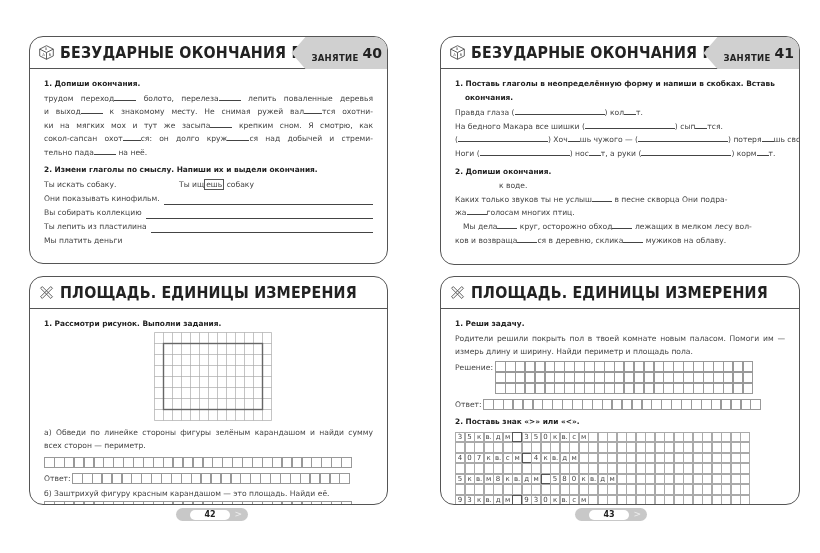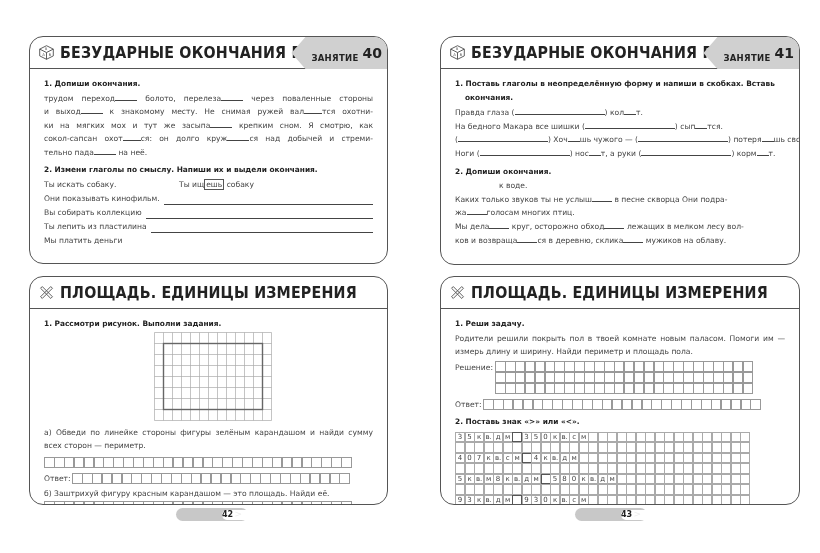--- a/index.html
+++ b/index.html
@@ -53,21 +53,21 @@
   .answer-row { display: flex; align-items: center; margin-top: 4px; }
   .answer-row .lbl { width: 28px; font-size: 7.6px; }
 
   .pager {
     position: absolute; height: 13px; width: 72px;
     background: #c8c8c8; border-radius: 7px;
   }
   .pager .pill {
     position: absolute; left: 14px; top: 1.5px; width: 40px; height: 10px;
     background: #fff; border-radius: 5px;
-    font-size: 8px; font-weight: bold; color: #222; text-align: left; line-height: 10px; margin-left: 32px;
+    font-size: 8px; font-weight: bold; color: #222; text-align: center; line-height: 10px;
   }
   .pager .arrow { position: absolute; right: 6px; top: 0; font-size: 9px; color: #eee; line-height: 13px; }
 
   .cmp-grid { margin-top: 3px; }
   .cmp-row { display: flex; height: 10.5px; }
   .cmp-cell { width: 10.2px; height: 10.5px; border: 0.7px solid #aaa; margin-right: -0.7px; font-size: 7px; text-align: center; line-height: 9.5px; color: #444; }
   .cmp-cell.sign { border: 1px solid #555; }
 </style>
 </head>
 <body>
@@ -83,21 +83,21 @@
     </svg>
     <span class="card-title">БЕЗУДАРНЫЕ ОКОНЧАНИЯ ГЛАГОЛА</span>
     <div class="lesson-tag">
       <span class="lesson-word">ЗАНЯТИЕ</span>
       <span class="lesson-num">40</span>
     </div>
   </div>
   <div class="body">
     <div class="task">1. Допиши окончания.</div>
     <div id="l-task1">
-        <div class="para" style="text-align-last: justify;"><span>трудом переход</span><span class="blank" style="width: 22px;"></span><span> болото, перелеза</span><span class="blank" style="width: 22px;"></span><span> через поваленные стороны</span></div>
+        <div class="para" style="text-align-last: justify;"><span>трудом переход</span><span class="blank" style="width: 22px;"></span><span> болото, перелеза</span><span class="blank" style="width: 22px;"></span><span> лепить поваленные деревья</span></div>
         <div class="para" style="text-align-last: justify;"><span>и выход</span><span class="blank" style="width: 22px;"></span><span> к знакомому месту. Не снимая ружей вал</span><span class="blank" style="width: 18px;"></span><span>тся охотни-</span></div>
         <div class="para" style="text-align-last: justify;"><span>ки на мягких мох и тут же засыпа</span><span class="blank" style="width: 22px;"></span><span> крепким сном. Я смотрю, как</span></div>
         <div class="para" style="text-align-last: justify;"><span>сокол-сапсан охот</span><span class="blank" style="width: 18px;"></span><span>ся: он долго круж</span><span class="blank" style="width: 22px;"></span><span>ся над добычей и стреми-</span></div>
         <div class="para" style="text-align-last: left;"><span>тельно пада</span><span class="blank" style="width: 22px;"></span><span> на неё.</span></div>
       </div>
     <div class="task" style="margin-top:3px;">2. Измени глаголы по смыслу. Напиши их и выдели окончания.</div>
     <div class="row">
       <span class="label" style="width:135px;">Ты искать собаку.</span>
       <span class="label"><span>Ты ищ</span><span class="boxed">ешь</span><span> собаку</span></span>
     </div>
@@ -288,21 +288,21 @@
         <div class="para" style="white-space: nowrap;"><span>Правда глаза (</span><span class="blank" style="width: 90px;"></span><span>) кол</span><span class="blank" style="width: 12px;"></span><span>т.</span></div>
         <div class="para" style="white-space: nowrap;"><span>На бедного Макара все шишки (</span><span class="blank" style="width: 90px;"></span><span>) сып</span><span class="blank" style="width: 12px;"></span><span>тся.</span></div>
         <div class="para" style="white-space: nowrap;"><span>(</span><span class="blank" style="width: 90px;"></span><span>) Хоч</span><span class="blank" style="width: 12px;"></span><span>шь чужого — (</span><span class="blank" style="width: 90px;"></span><span>) потеря</span><span class="blank" style="width: 12px;"></span><span>шь своё.</span></div>
         <div class="para" style="white-space: nowrap;"><span>Ноги (</span><span class="blank" style="width: 90px;"></span><span>) нос</span><span class="blank" style="width: 12px;"></span><span>т, а руки (</span><span class="blank" style="width: 90px;"></span><span>) корм</span><span class="blank" style="width: 12px;"></span><span>т.</span></div>
       </div>
     <div class="task" style="margin-top:4px;">2. Допиши окончания.</div>
     <div id="r-task2">
         <div class="para" style="white-space: nowrap; margin-left: 44px;"><span>к воде.</span></div>
         <div class="para" style="white-space: nowrap;"><span>Каких только звуков ты не услыш</span><span class="blank" style="width: 20px;"></span><span> в песне скворца Они подра-</span></div>
         <div class="para" style="white-space: nowrap;"><span>жа</span><span class="blank" style="width: 20px;"></span><span>голосам многих птиц.</span></div>
-        <div class="para" style="white-space: nowrap;"><span>Мы дела</span><span class="blank" style="width: 20px;"></span><span> круг, осторожно обход</span><span class="blank" style="width: 20px;"></span><span> лежащих в мелком лесу вол-</span></div>
+        <div class="para" style="white-space: nowrap; margin-left: 8px;"><span>Мы дела</span><span class="blank" style="width: 20px;"></span><span> круг, осторожно обход</span><span class="blank" style="width: 20px;"></span><span> лежащих в мелком лесу вол-</span></div>
         <div class="para" style="white-space: nowrap;"><span>ков и возвраща</span><span class="blank" style="width: 20px;"></span><span>ся в деревню, склика</span><span class="blank" style="width: 20px;"></span><span> мужиков на облаву.</span></div>
       </div>
   </div>
 </div>
 
 <div class="card" style="left:440px; top:276px; width:360px; height:229px;">
   <div class="card-head">
     <svg class="icon" viewBox="0 0 20 20">
       <path d="M3 15 L15 3 L17 5 L5 17 Z" fill="none" stroke="#555" stroke-width="1.1"></path>
       <path d="M3 5 L5 3 L17 15 L15 17 Z" fill="none" stroke="#555" stroke-width="1.1"></path>

